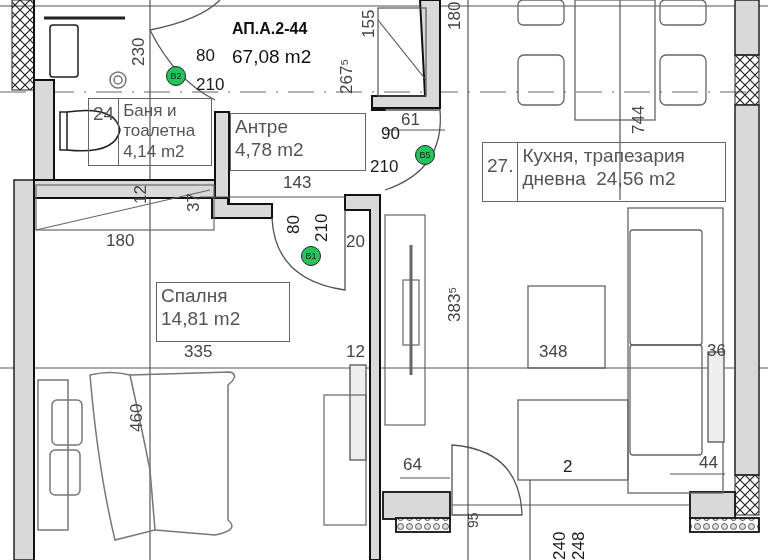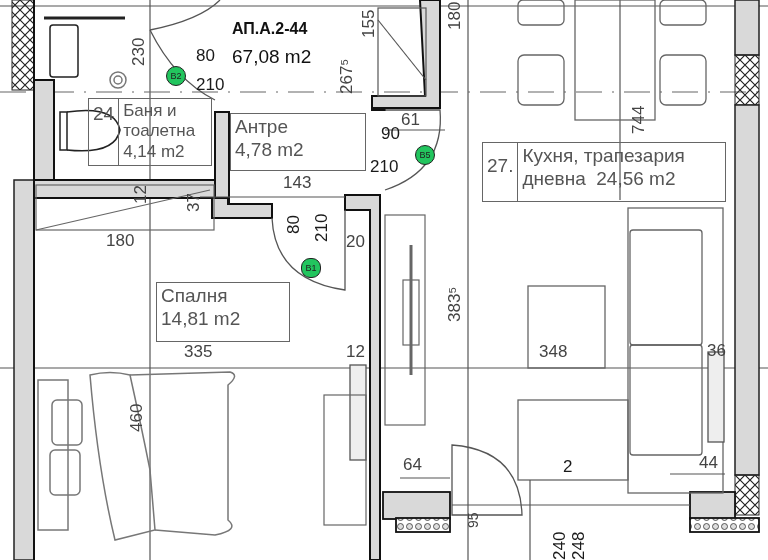--- a/index.html
+++ b/index.html
@@ -180,21 +180,21 @@
 </div>
 
 <div class="tag" style="left:166px;top:66px;">B2</div>
 <div class="lbl dim dark" style="left:196px;top:47px;">80</div>
 <div class="lbl dim dark" style="left:196px;top:76px;">210</div>
 
 <div class="tag" style="left:415px;top:145px;">B5</div>
 <div class="lbl dim dark" style="left:381px;top:125px;">90</div>
 <div class="lbl dim dark" style="left:370px;top:158px;">210</div>
 
-<div class="tag" style="left:301px;top:258px;border-radius:9px;">B1</div>
+<div class="tag" style="left:301px;top:246px;">B1</div>
 <div class="lbl dim dark vert" style="left:285px;top:234px;">80</div>
 <div class="lbl dim dark vert" style="left:313px;top:242px;">210</div>
 
 <div class="lbl dim vert" style="left:130px;top:66px;">230</div>
 <div class="lbl dim vert" style="left:338px;top:94px;">267⁵</div>
 <div class="lbl dim vert" style="left:360px;top:38px;">155</div>
 <div class="lbl dim vert" style="left:446px;top:30px;">180</div>
 <div class="lbl dim" style="left:401px;top:111px;">61</div>
 <div class="lbl dim" style="left:283px;top:174px;">143</div>
 <div class="lbl dim vert" style="left:132px;top:204px;">12</div>

